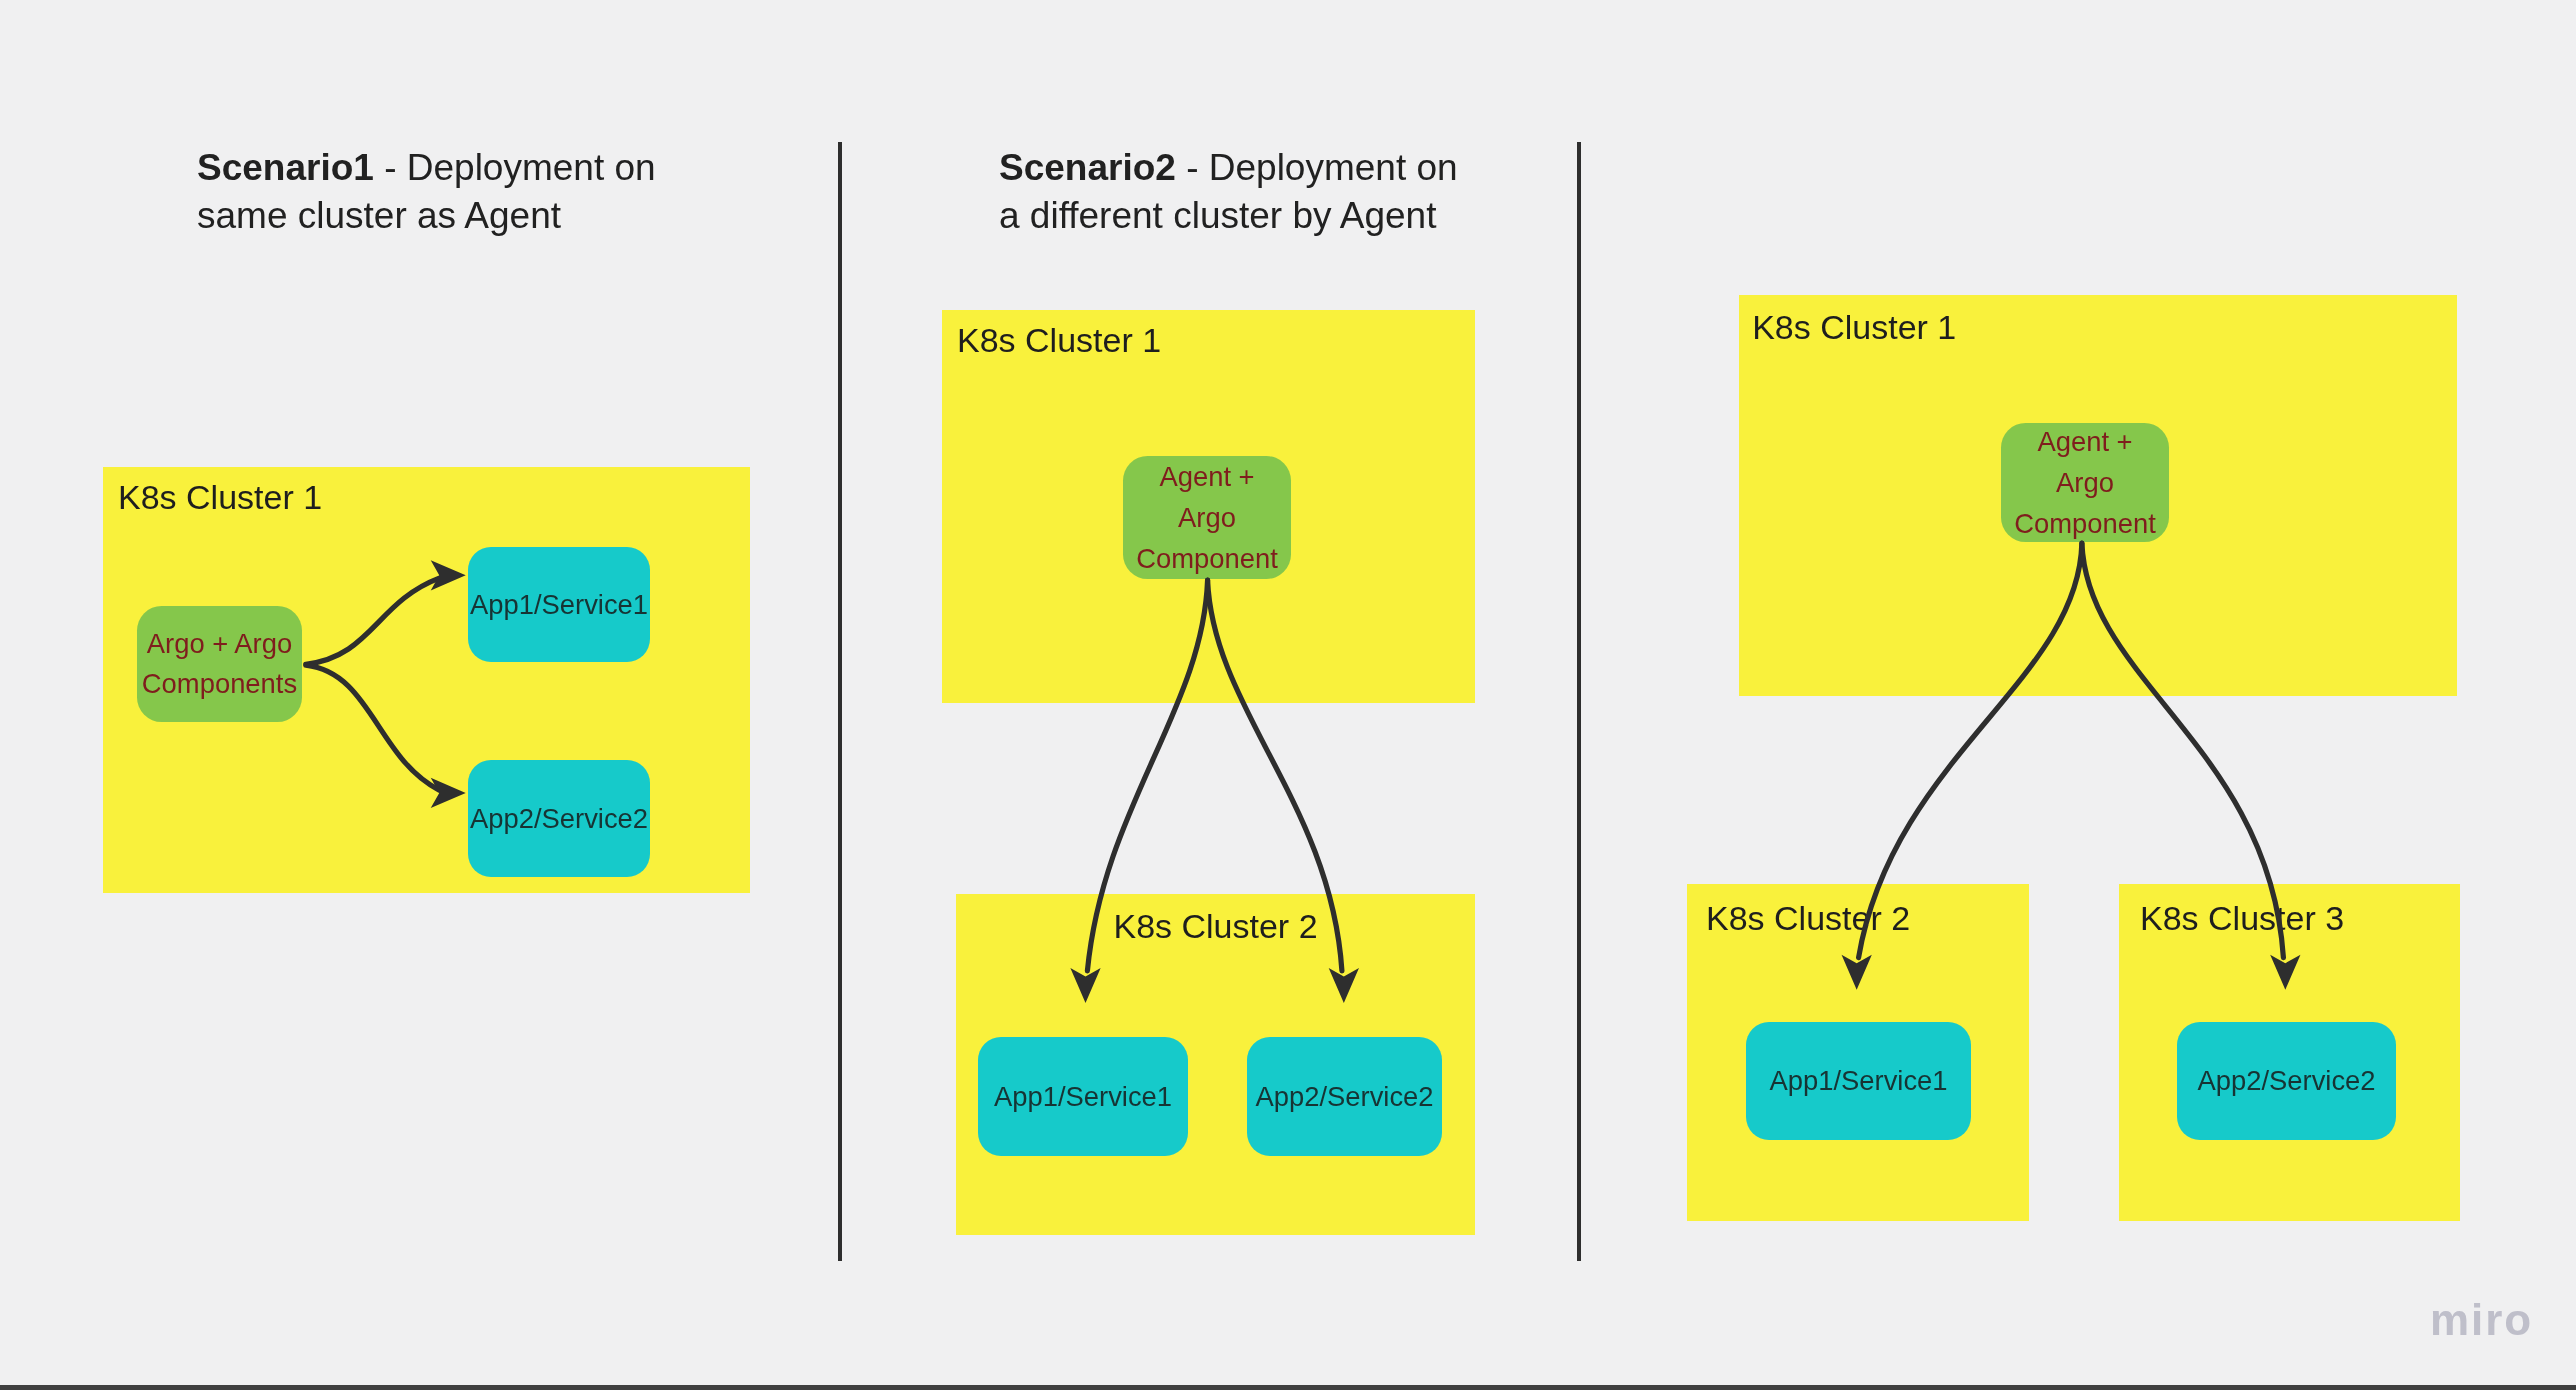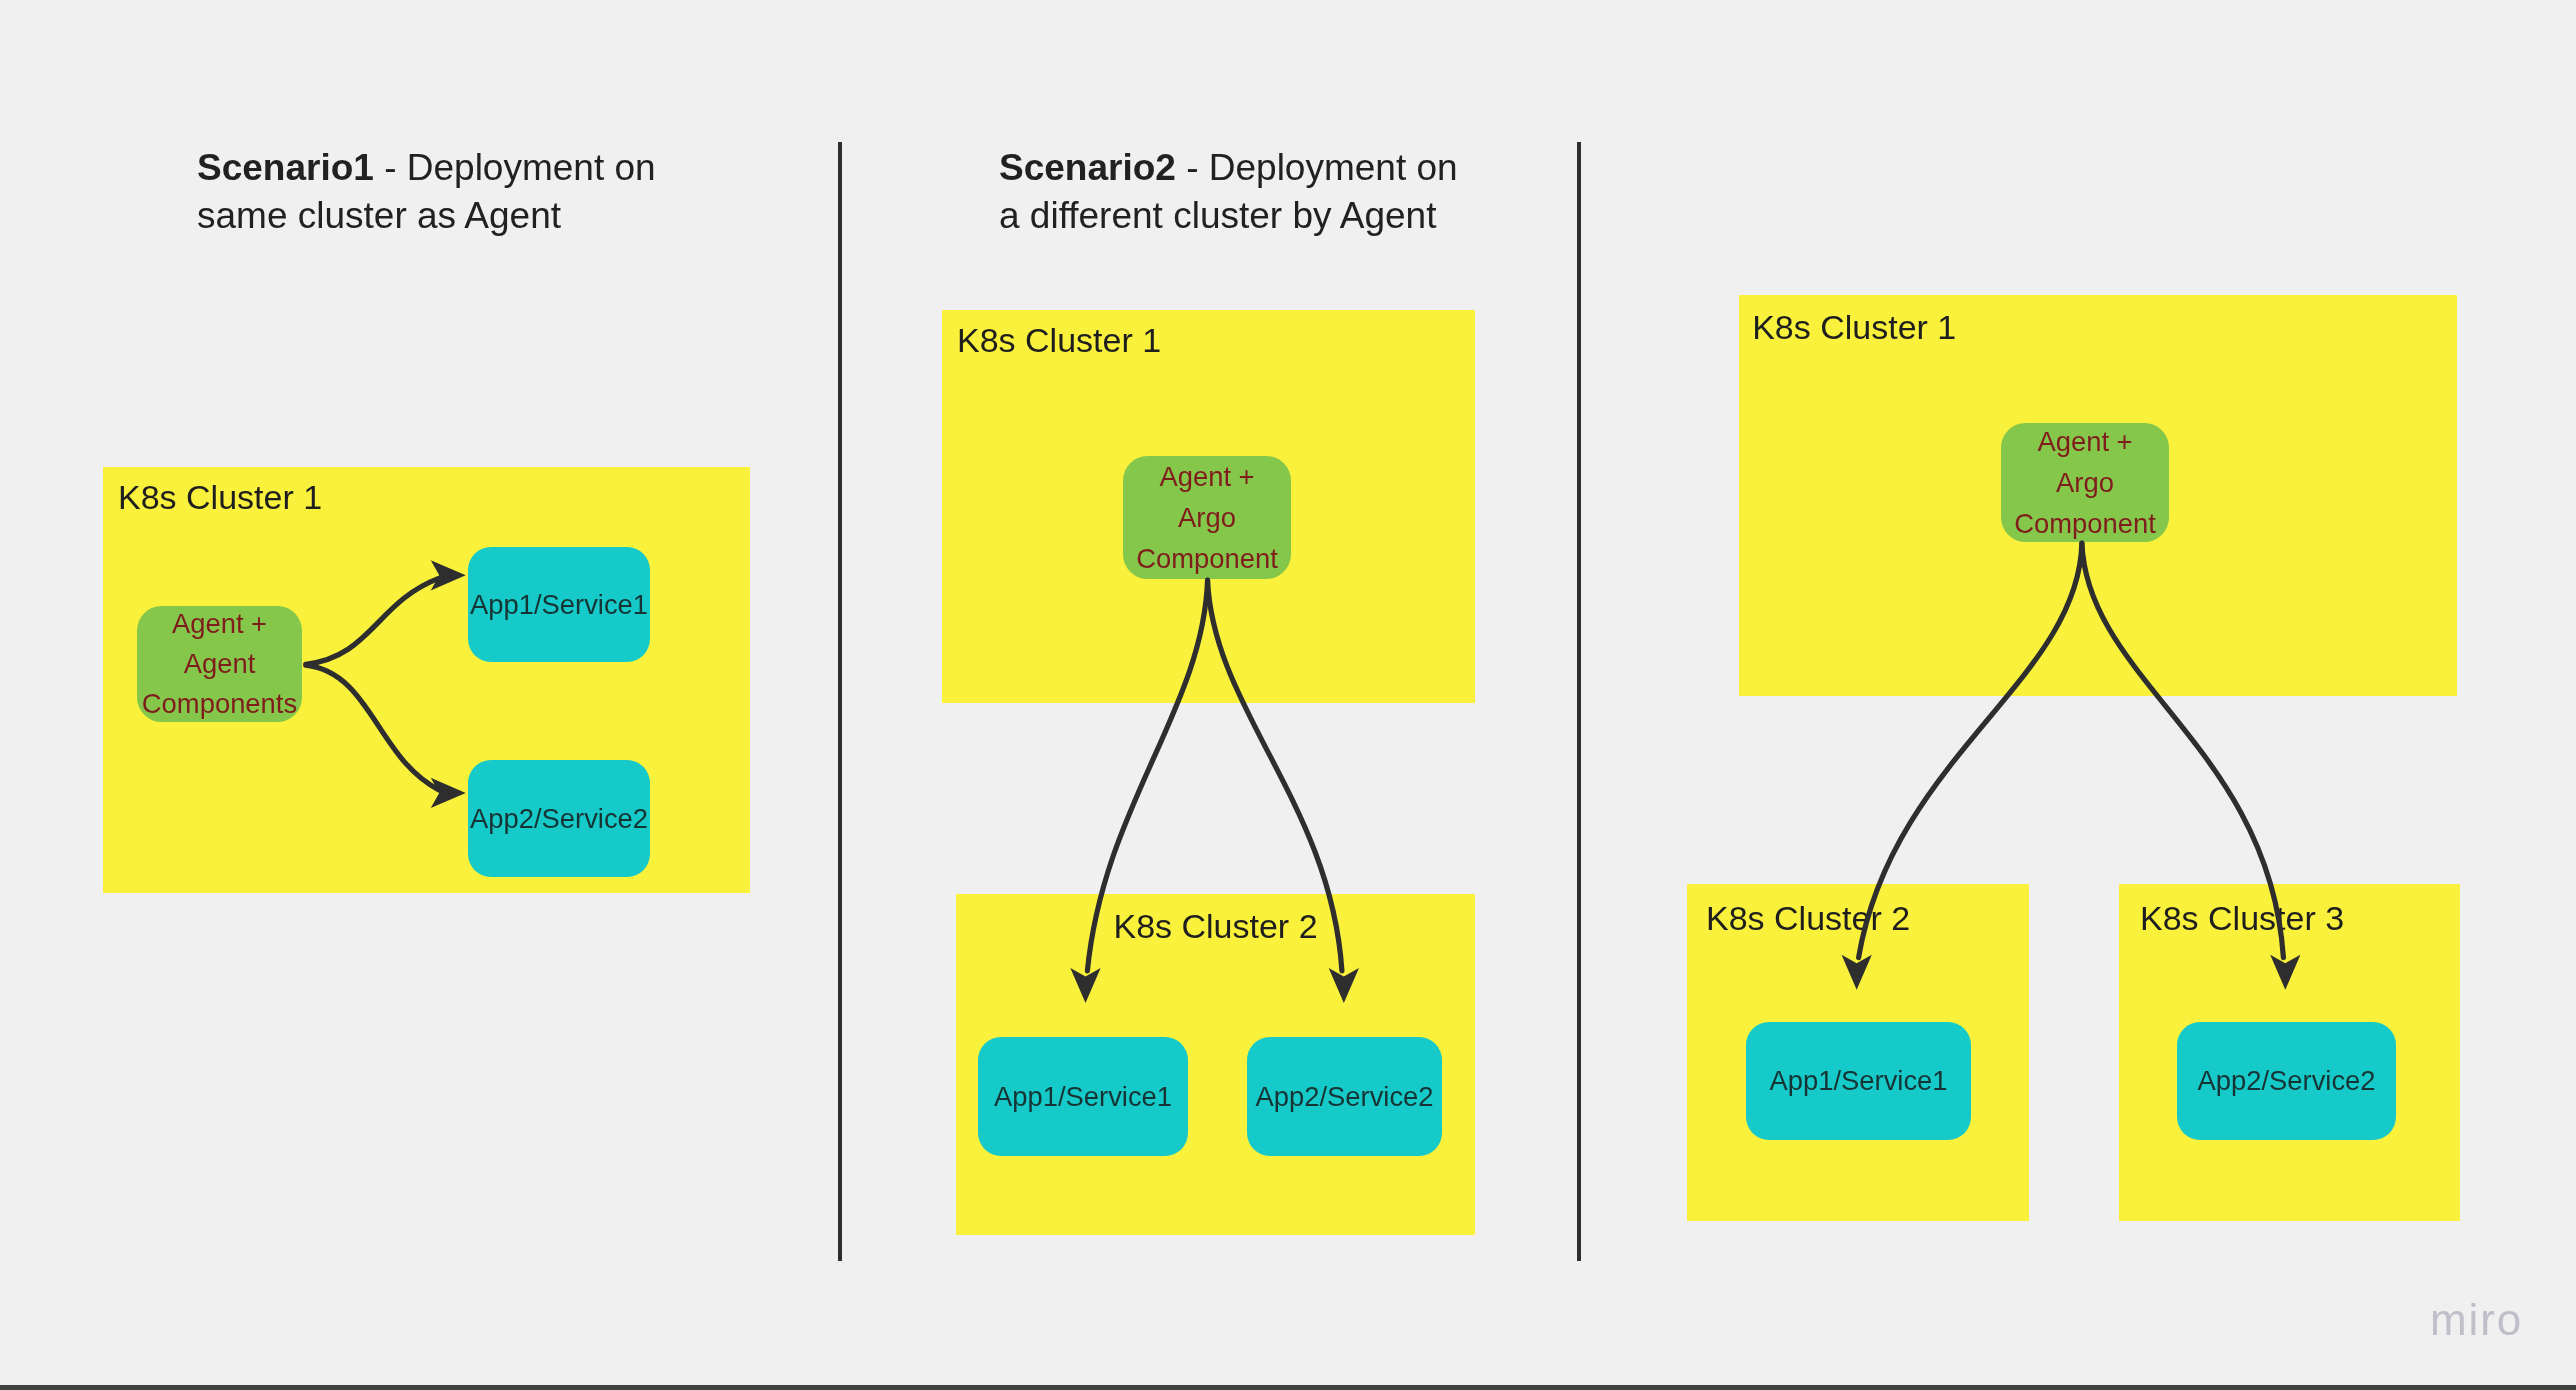--- a/index.html
+++ b/index.html
@@ -78,21 +78,21 @@
   }
   .arrow-layer path.head{
     fill:#2e2e2e;
     stroke:none;
   }
   .watermark{
     position:absolute;
     left:2430px;
     top:1295px;
     font-size:44px;
-    font-weight:400;
+    font-weight:700;
     letter-spacing:1.9px;
     color:#bfbfca;
   }
   .bottom-bar{
     position:absolute;
     left:0;
     bottom:0;
     width:100%;
     height:4.7px;
     background:#3f3f3f;
@@ -106,21 +106,21 @@
   <div class="title" style="left:197px;top:144px;">
     <div><span class="bold">Scenario1</span><span> - Deployment on</span></div>
     <div>same cluster as Agent</div>
   </div>
 
   <div class="yellow-box" style="left:103px;top:467px;width:647px;height:426px;">
     <div class="cluster-label" style="left:15px;top:11.4px;">K8s Cluster 1</div>
   </div>
 
   <div class="green-box" style="left:137px;top:606px;width:165px;height:116px;">
-    <div>Agent + Agent</div>
+    <div>Argo + Argo</div>
     <div>Components</div>
   </div>
 
   <div class="cyan-box" style="left:468px;top:519px;width:182px;height:115px;">
     <div>App1/Service1</div>
   </div>
 
   <div class="cyan-box" style="left:468px;top:732px;width:182px;height:117px;">
     <div>App2/Service2</div>
   </div>

